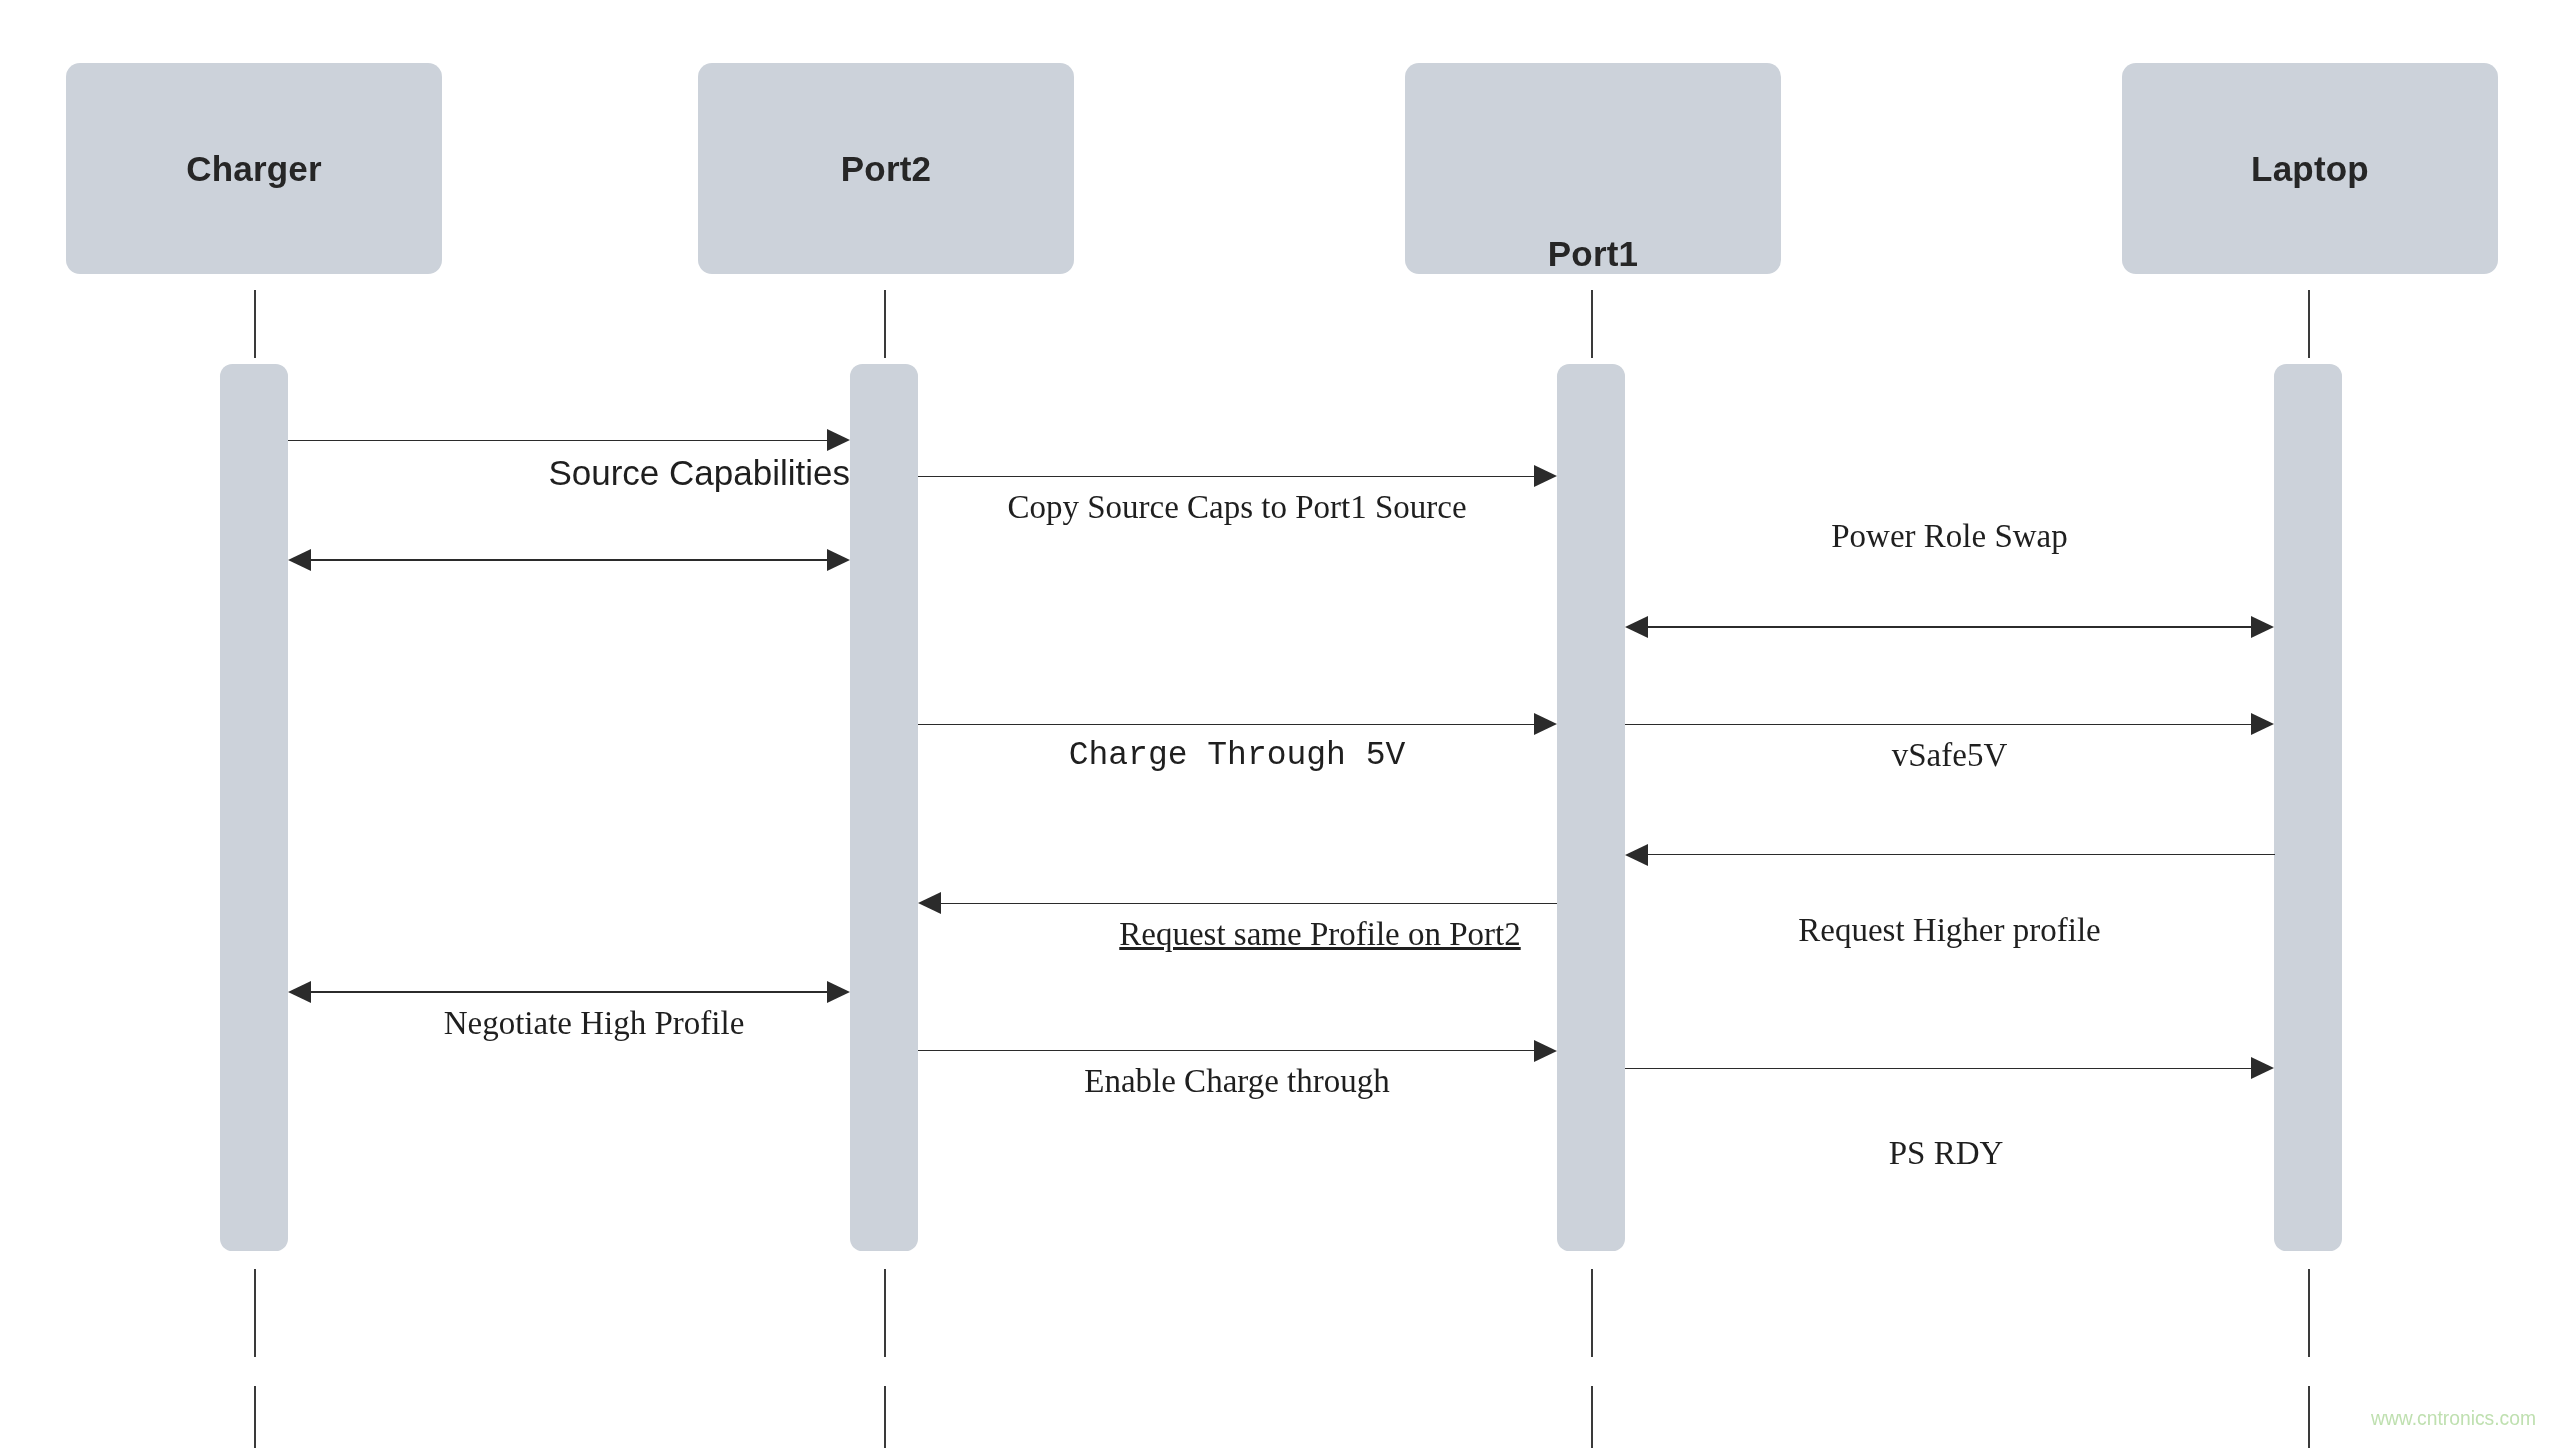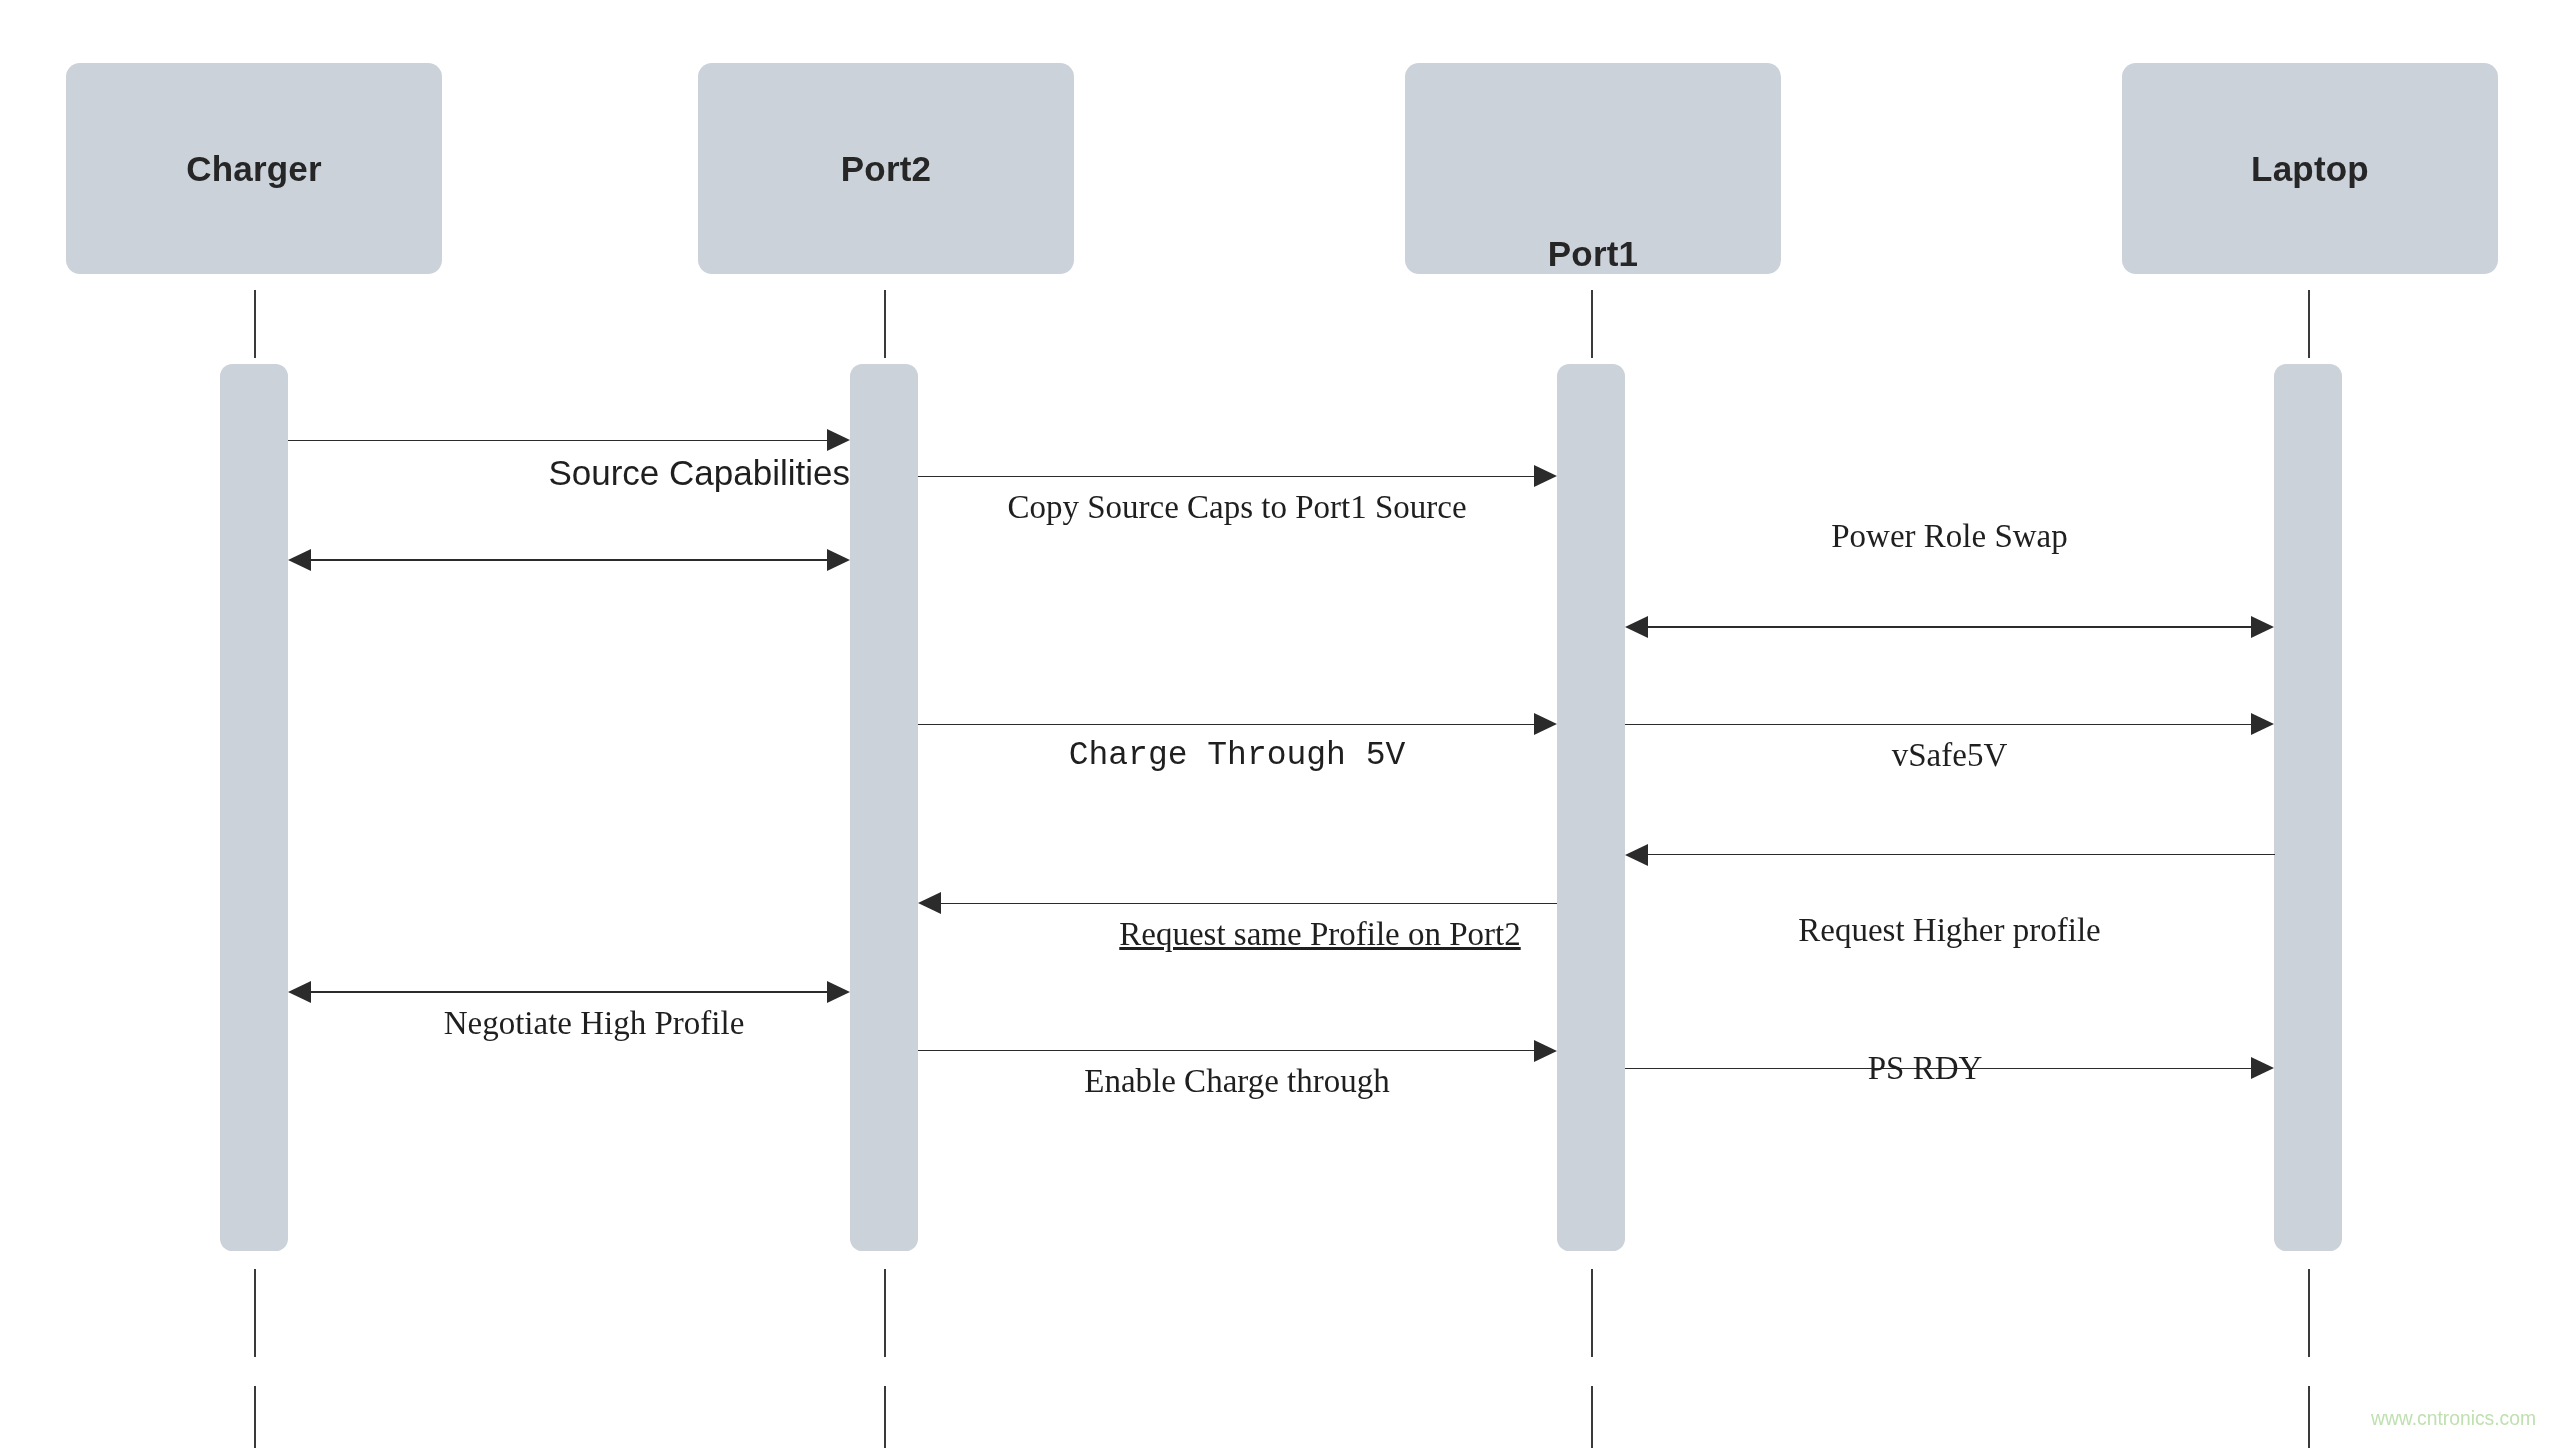--- a/index.html
+++ b/index.html
@@ -85,16 +85,16 @@
     <div class="msg-label" style="left: 954px; width: 732px; top: 916px; text-decoration: underline;">Request same Profile on Port2</div>
     <div class="msg-line" style="left: 307px; top: 991px; width: 523px;"></div>
     <div class="arrowhead right" style="left: 827px; top: 981px;"></div>
     <div class="arrowhead left" style="left: 288px; top: 981px;"></div>
     <div class="msg-label" style="left: 288px; width: 612px; top: 1005px;">Negotiate High Profile</div>
     <div class="msg-line thin" style="left: 918px; top: 1050px; width: 619px;"></div>
     <div class="arrowhead right" style="left: 1534px; top: 1040px;"></div>
     <div class="msg-label" style="left: 918px; width: 638px; top: 1063px;">Enable Charge through</div>
     <div class="msg-line thin" style="left: 1625px; top: 1068px; width: 630px;"></div>
     <div class="arrowhead right" style="left: 2251px; top: 1057px;"></div>
-    <div class="msg-label" style="left: 1625px; width: 600px; top: 1050px;">PS RDY</div>
+    <div class="msg-label" style="left: 1625px; width: 600px; top: 1135px; padding-left: 21px;">PS RDY</div>
     <div class="watermark" style="left: 2371px; top: 1408px;">www.cntronics.com</div>
   </div>
 
 
 </body></html>

